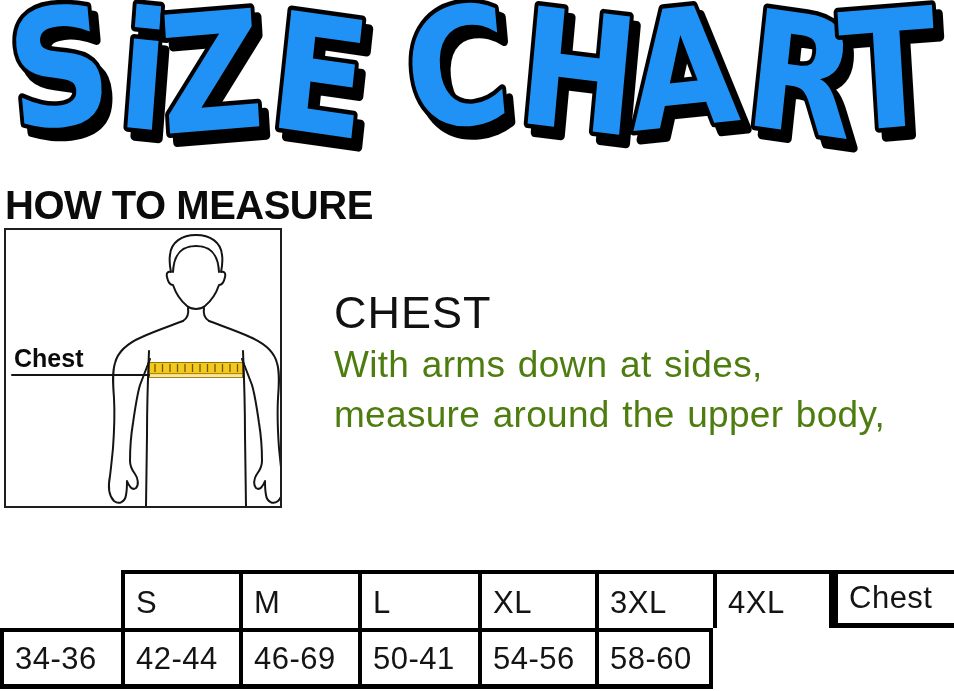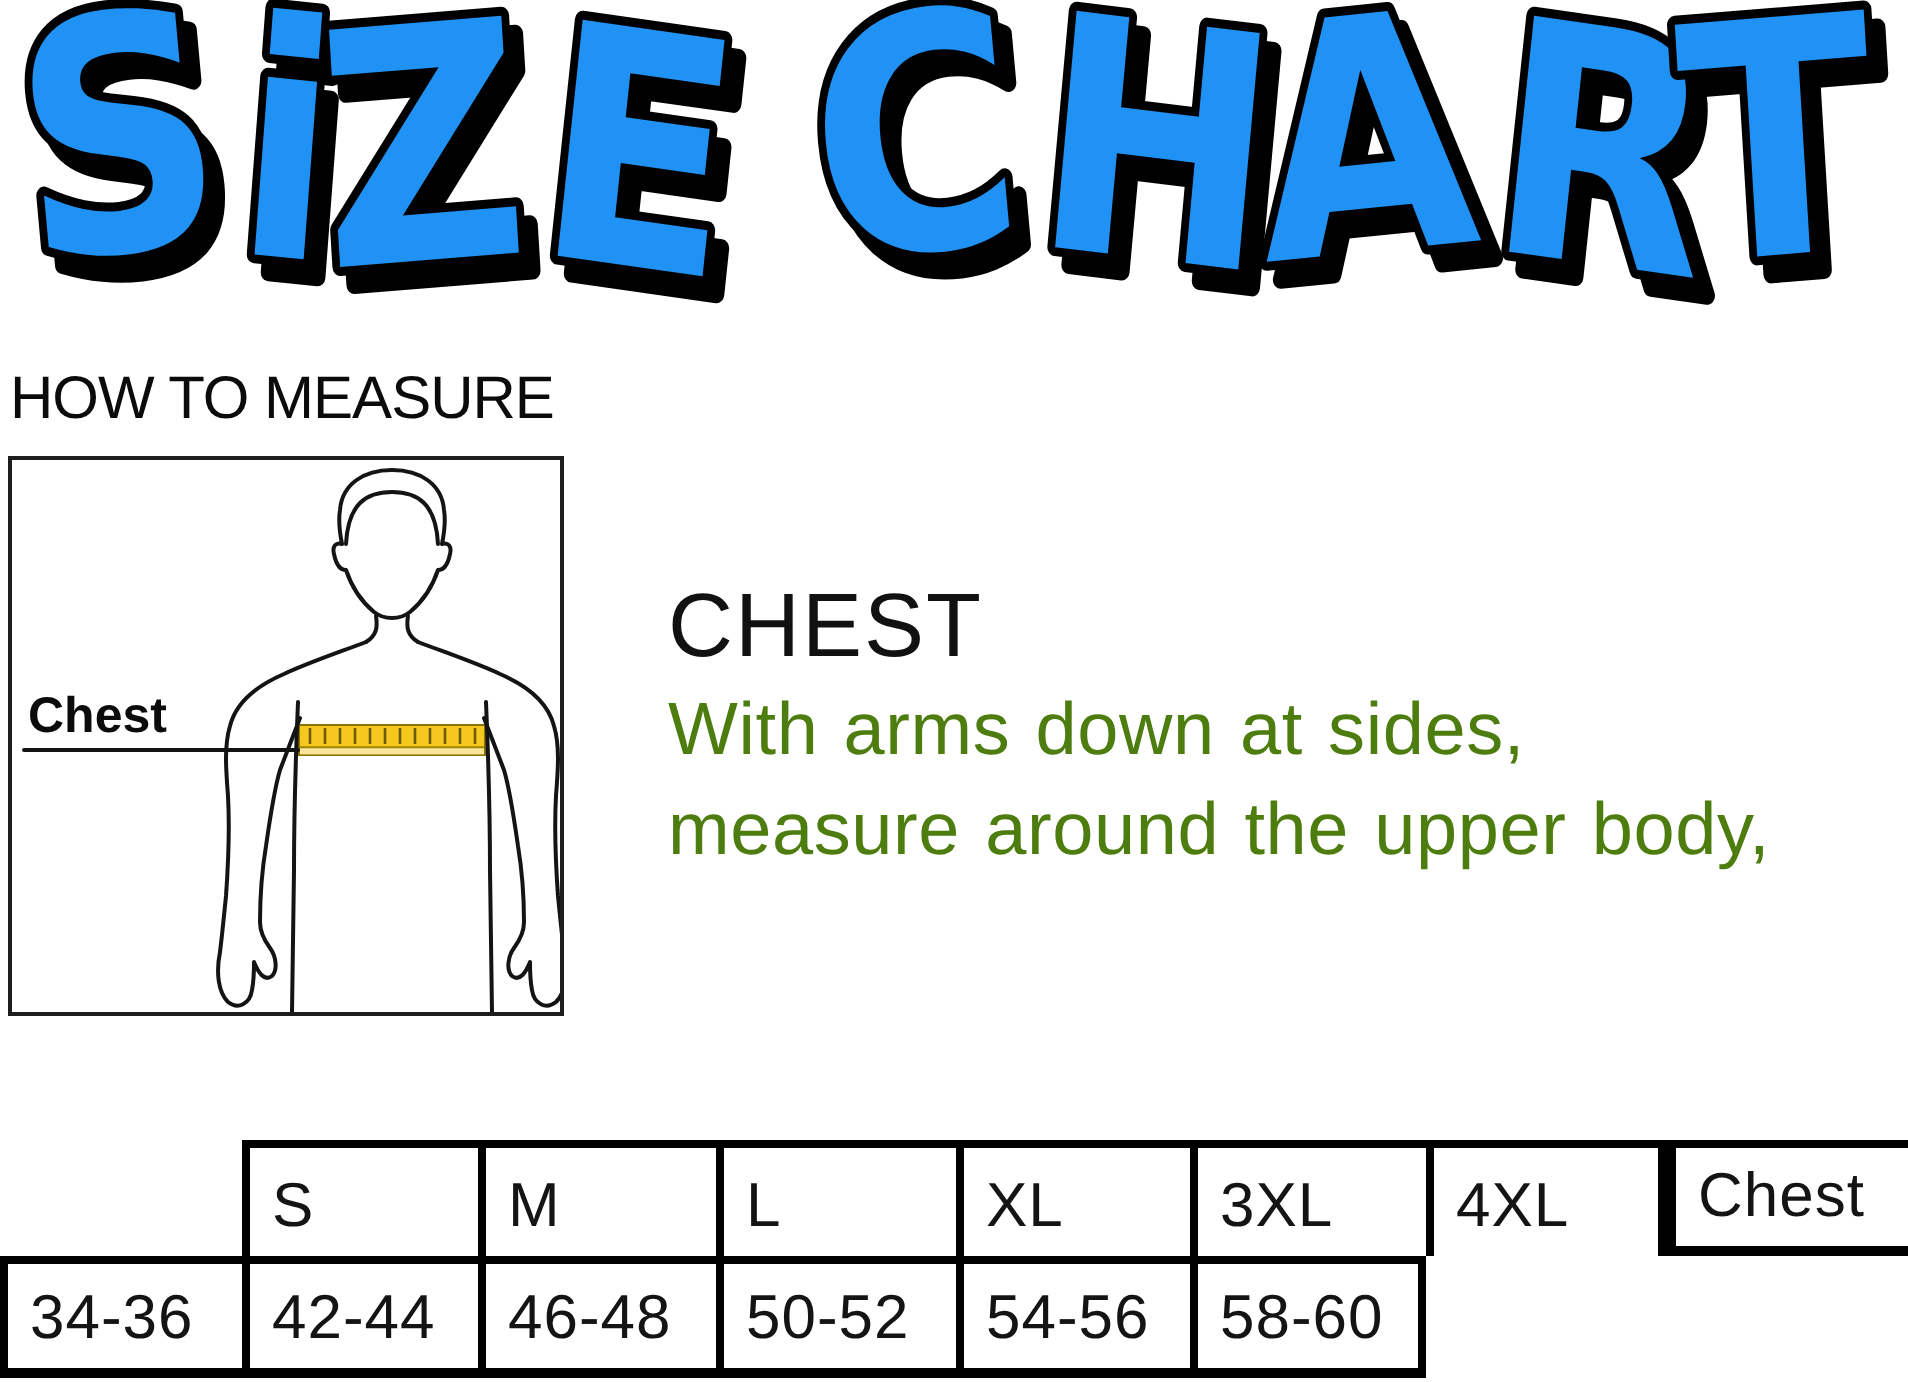--- a/index.html
+++ b/index.html
@@ -17,21 +17,21 @@
     font-size:163px;
     stroke:#000;
     stroke-width:9px;
     paint-order:stroke;
     stroke-linejoin:round;
   }
   .title-shadow{fill:#000;}
   
   .htm-heading{
     position:absolute;left:5px;top:183px;
-    font-size:30px;font-weight:normal;letter-spacing:-0.5px;color:#0b0b0b;
+    font-size:40px;font-weight:bold;letter-spacing:-0.5px;color:#0b0b0b;
   }
   
   .measure-box{
     position:absolute;left:4px;top:228px;width:274px;height:276px;
     border:2px solid #1e1e1e;background:#fff;
   }
   .measure-box svg{position:absolute;left:0;top:0;}
   .chest-label{
     position:absolute;left:8px;top:114px;
     font-size:25px;font-weight:bold;color:#0b0b0b;letter-spacing:0px;
@@ -142,17 +142,17 @@
   <div class="cell hdr">S</div>
   <div class="cell hdr">M</div>
   <div class="cell hdr">L</div>
   <div class="cell hdr">XL</div>
   <div class="cell hdr">3XL</div>
   <div class="cell hdr last">4XL</div>
 
   <div class="cell val first">Chest</div>
   <div class="cell val">34-36</div>
   <div class="cell val">42-44</div>
-  <div class="cell val">46-48</div>
-  <div class="cell val">50-52</div>
+  <div class="cell val">46-69</div>
+  <div class="cell val">50-41</div>
   <div class="cell val">54-56</div>
   <div class="cell val last">58-60</div>
 </div>
 
 </body></html>

